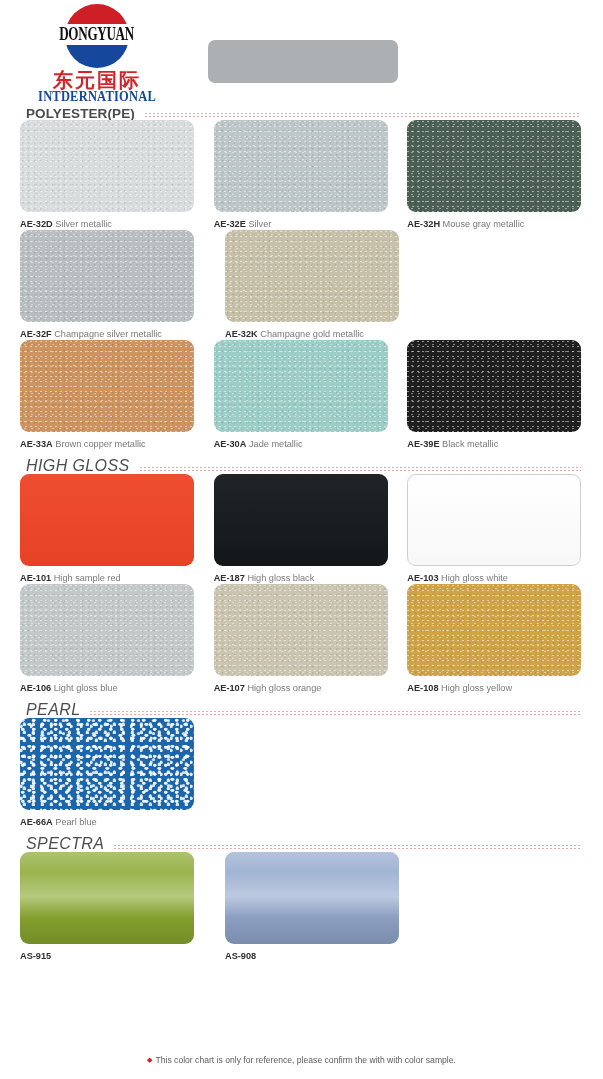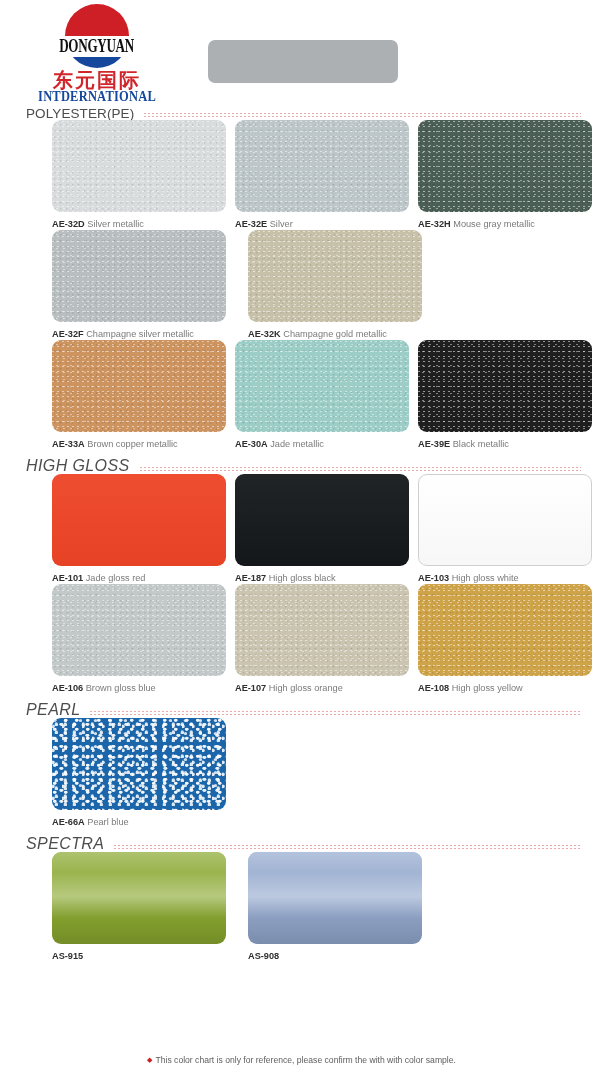--- a/index.html
+++ b/index.html
@@ -45,21 +45,21 @@
   .logo-badge .disc-bot {
     position: absolute;
     left: 0; bottom: 0;
     width: 64px; height: 32px;
     background: #15479c;
     border-radius: 0 0 32px 32px;
   }
   .logo-badge .band {
     position: absolute;
     left: -8px;
-    top: 32px;
+    top: 20px;
     width: 80px;
     height: 21px;
     background: #ffffff;
     display: flex;
     align-items: center;
     justify-content: center;
   }
   .logo-badge .band span {
     font-family: "Liberation Serif", serif;
     font-weight: bold;
@@ -110,21 +110,21 @@
     padding-right: 22px;
   }
   .section-head .title {
     white-space: nowrap;
     color: #4c4c4c;
     line-height: 1;
     padding-right: 10px;
   }
   .section-head.s-polyester .title {
     font-size: 13.5px;
-    font-weight: normal;
+    font-weight: bold;
     letter-spacing: 0.1px;
   }
   .section-head.s-big .title {
     font-size: 16px;
     font-weight: normal;
     letter-spacing: 0.4px;
     font-style: italic;
   }
   .section-head .rule {
     flex: 1 1 auto;
@@ -137,23 +137,22 @@
     background-position: 0 0, 0 3px;
     background-repeat: repeat-x, repeat-x;
   }
 
   
   .grid {
     padding: 0 20px 0 20px;
   }
   .row {
     display: flex;
-    gap: 0;
+    gap: 9px;
     margin-bottom: 0;
-    margin-left: 32px;
   }
   .cell {
     width: 187px;
     margin-right: 9px;
   }
   .cell:last-child { margin-right: 0; }
 
   .swatch {
     width: 174px;
     height: 92px;
@@ -316,41 +315,41 @@
     <div class="section-head s-big">
       <div class="title">HIGH GLOSS</div>
       <div class="rule"></div>
     </div>
     <div class="grid">
       <div class="row">
         <div class="cell">
           <div class="swatch tex-flat" style="background: rgb(238, 68, 38);">
             <div class="grain"></div>
           </div>
-          <div class="label"><span class="code">AE-101</span> <span class="desc">Jade gloss red</span></div>
+          <div class="label"><span class="code">AE-101</span> <span class="desc">High sample red</span></div>
         </div>
         <div class="cell">
           <div class="swatch tex-flat" style="background: rgb(21, 24, 26);">
             <div class="grain"></div>
           </div>
           <div class="label"><span class="code">AE-187</span> <span class="desc">High gloss black</span></div>
         </div>
         <div class="cell">
           <div class="swatch tex-flat bordered" style="background: rgb(255, 255, 255);">
             <div class="grain"></div>
           </div>
           <div class="label"><span class="code">AE-103</span> <span class="desc">High gloss white</span></div>
         </div>
       </div>
       <div class="row">
         <div class="cell">
           <div class="swatch tex-metallic" style="background: rgb(195, 201, 201);">
             <div class="grain"></div>
           </div>
-          <div class="label"><span class="code">AE-106</span> <span class="desc">Brown gloss blue</span></div>
+          <div class="label"><span class="code">AE-106</span> <span class="desc">Light gloss blue</span></div>
         </div>
         <div class="cell">
           <div class="swatch tex-metallic" style="background: rgb(202, 196, 176);">
             <div class="grain"></div>
           </div>
           <div class="label"><span class="code">AE-107</span> <span class="desc">High gloss orange</span></div>
         </div>
         <div class="cell">
           <div class="swatch tex-metallic" style="background: rgb(207, 163, 72);">
             <div class="grain"></div>

